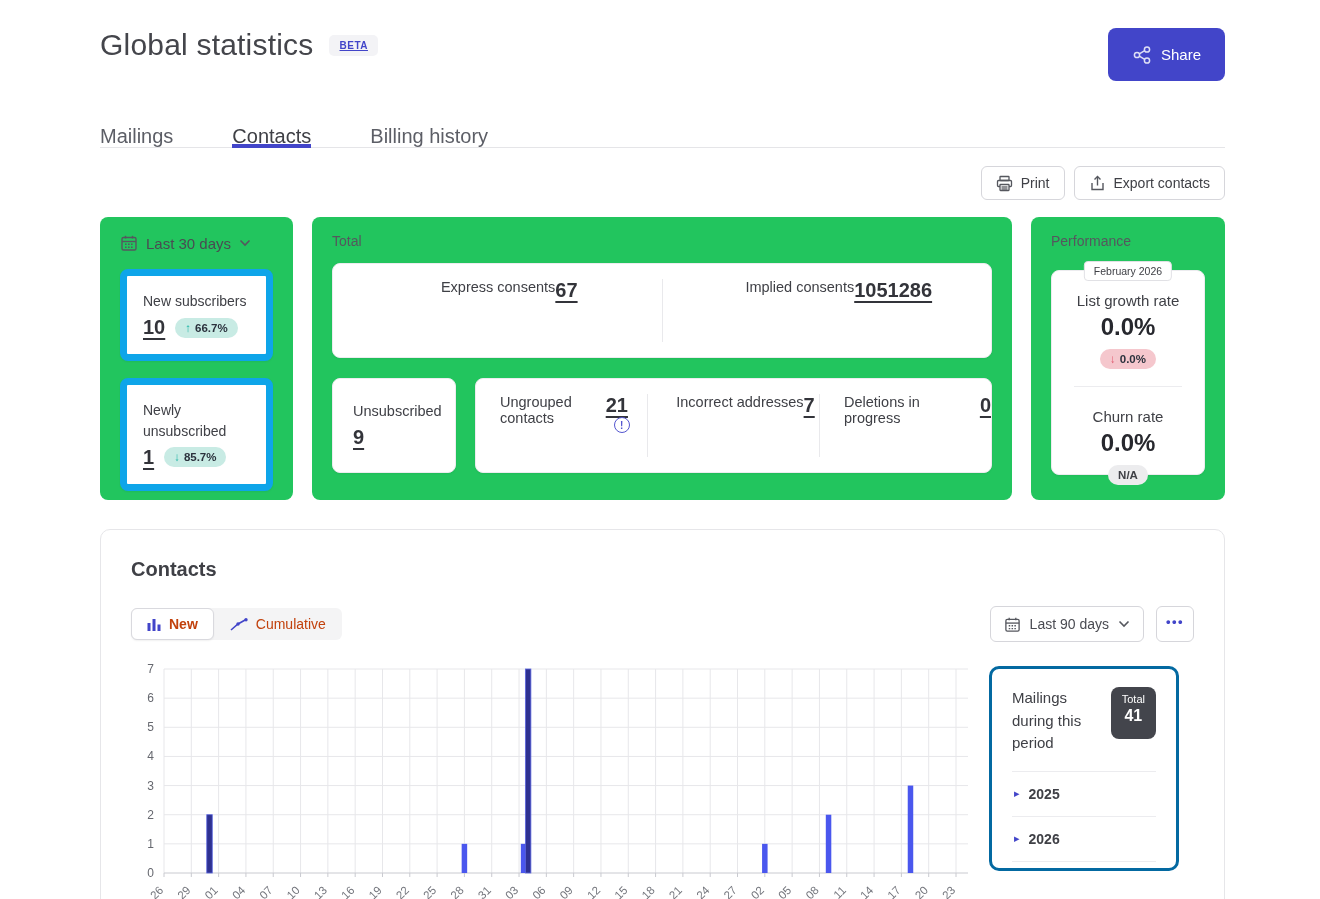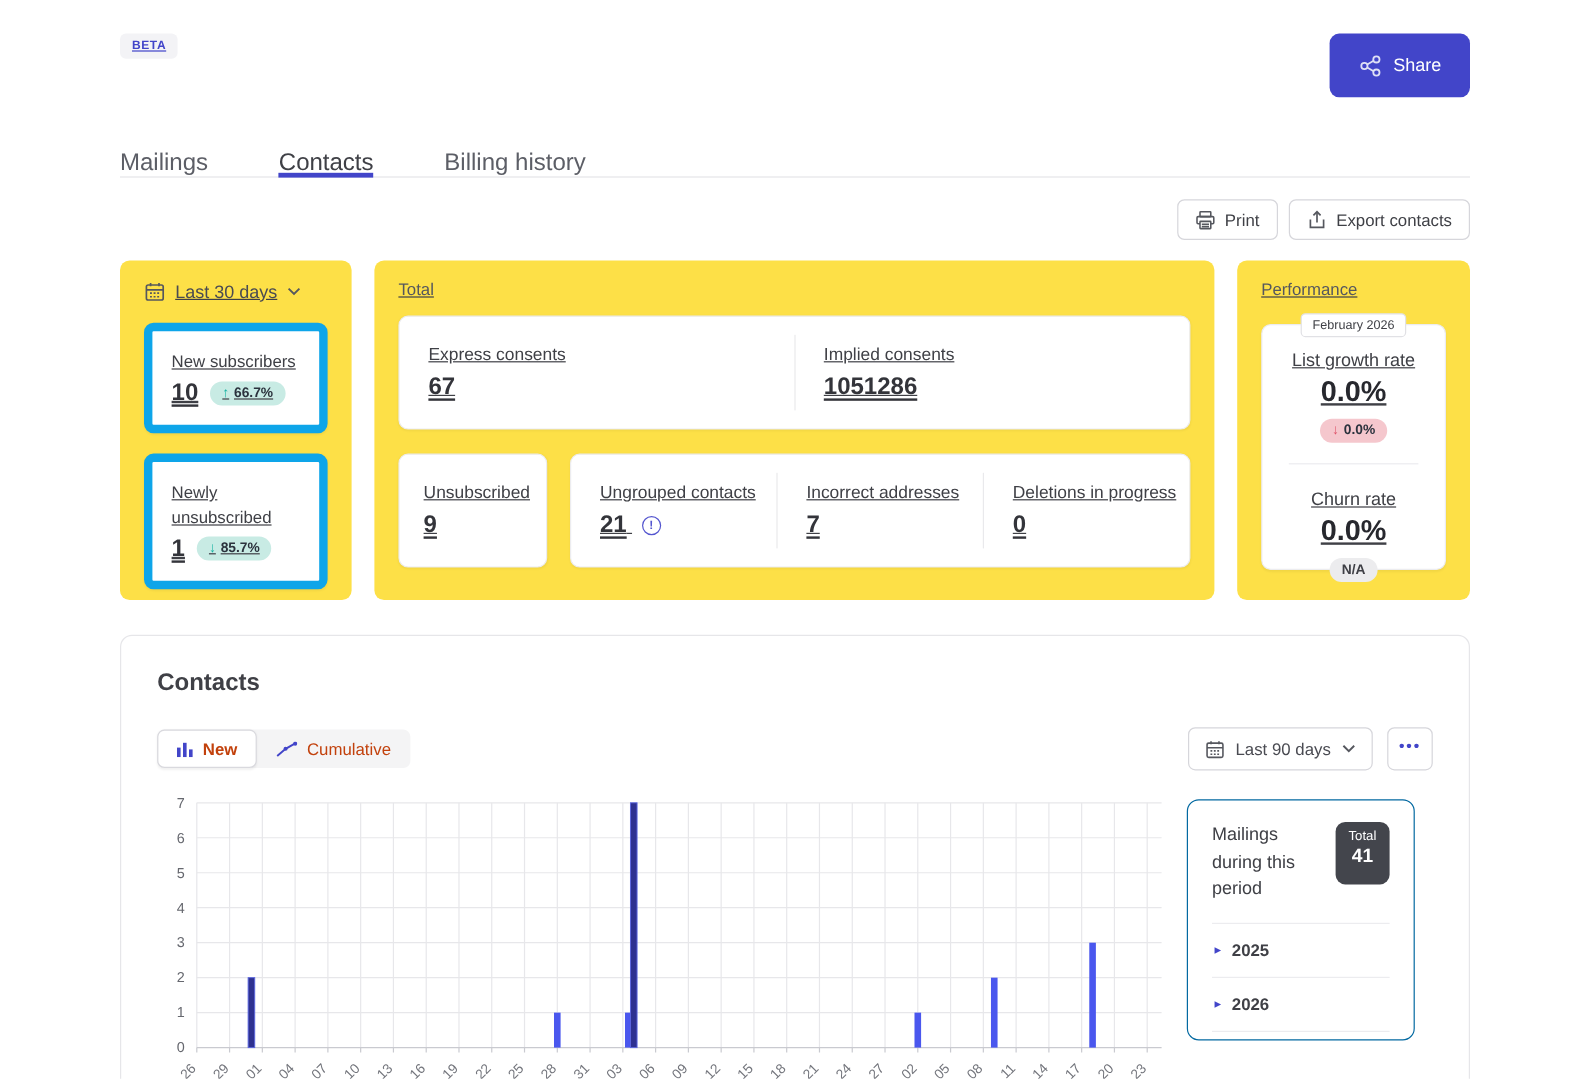--- a/index.html
+++ b/index.html
@@ -23,21 +23,21 @@
   .tab.active { color:#3f4046; }
   .tab.active::after { content:""; position:absolute; left:0; right:0; bottom:0; height:4px; background:#4245c9; z-index:1; }
 
   
   .actions-row { display:flex; justify-content:flex-end; gap:9px; margin-top:18px; }
   .ghost-btn { display:inline-flex; align-items:center; gap:8px; background:#fff; border:1px solid #d6d6db;
     border-radius:6px; height:34px; padding:0 14px; font-size:14px; color:#3f4046; cursor:pointer; }
 
   
   .stats-row { display:flex; gap:19px; margin-top:17px; }
-  .panel { background:#fde047; border-radius:8px; height:283px;text-decoration:underline; }
+  .panel { background:#22c55e; border-radius:8px; height:283px; }
   .panel-label { font-size:14px; color:#55575e; }
 
   .period-panel { width:193px; padding:17px 20px; }
   .range-select { display:flex; align-items:center; gap:8px; font-size:15px; color:#4a4b52; cursor:pointer; }
   .mini-card { background:#fff; border:7px solid #0ea5e9; border-radius:8px; box-shadow:0 1px 2px rgba(0,0,0,.05);
     padding:15px 16px; margin-top:17px; }
   .mini-card .label { font-size:14px; color:#3f4046; line-height:1.45; margin-bottom:5px; }
   .value-row { display:flex; align-items:center; gap:10px; }
   .stat-num { font-size:20px; font-weight:bold; color:#33343a; text-decoration:underline;
     text-decoration-thickness:2px; text-underline-offset:4px; cursor:pointer; }
@@ -49,21 +49,21 @@
   .pill.pink .arr { color:#e0546a; }
   .pill.gray { background:#ececee; color:#3f4046; }
 
   .total-panel { flex:1; padding:16px 20px; }
   .total-panel .panel-label { margin-bottom:14px; }
   .t-row { display:flex; gap:19px; margin-bottom:20px; }
   .t-card { background:#fff; border:1px solid #ececef; border-radius:8px; box-shadow:0 1px 2px rgba(0,0,0,.05);
     height:95px; display:flex; align-items:center; }
   .t-card.single { width:124px; padding-left:20px; }
   .t-card.multi { flex:1; }
-  .t-cell { flex:1; padding-left:24px; display:flex; flex-direction:column; justify-content:center; height:63px; }
+  .t-cell { flex:1; padding-left:24px; display:flex; flex-direction:row; justify-content:center; height:63px; }
   .t-cell + .t-cell { border-left:1px solid #e9e9ec; }
   .t-label { font-size:14.5px; color:#3f4046; margin-bottom:7px; }
   .warn-icon { display:inline-block; width:16px; height:16px; border:1.5px solid #5456cf; border-radius:50%;
     color:#5456cf; font-size:10px; font-weight:bold; text-align:center; line-height:15px; margin-left:8px; vertical-align:2px; }
 
   .perf-panel { width:194px; padding:16px 20px; }
   .perf-card { position:relative; background:#fff; border:1px solid #ececef; border-radius:8px;
     box-shadow:0 1px 2px rgba(0,0,0,.05); margin-top:21px; height:205px; text-align:center; }
   .perf-tooltip { position:absolute; top:-10px; left:50%; transform:translateX(-50%); background:#fff;
     border:1px solid #e1e1e5; border-radius:4px; font-size:10.5px; color:#3f4046; padding:3px 9px; white-space:nowrap; }
@@ -81,40 +81,41 @@
   .toggle-btn { display:inline-flex; align-items:center; gap:8px; font-size:14px; color:#c2410c;
     padding:7px 15px; border-radius:6px; border:1px solid transparent; cursor:pointer; }
   .toggle-btn.active { background:#fff; border-color:#d9d9de; font-weight:bold; box-shadow:0 1px 2px rgba(0,0,0,.06); }
   .toolbar-right { display:flex; align-items:center; gap:12px; }
   .range-btn { display:inline-flex; align-items:center; gap:9px; border:1px solid #d6d6db; border-radius:6px;
     height:36px; padding:0 13px; font-size:14px; color:#4a4b52; background:#fff; cursor:pointer;text-align:right; }
   .more-btn { border:1px solid #d6d6db; border-radius:6px; height:36px; width:38px; background:#fff;
     color:#4245c9; font-size:13px; font-weight:bold; letter-spacing:1.5px; cursor:pointer; padding-bottom:6px; }
 
   .chart-row { display:flex; gap:18px; margin-top:16px; align-items:flex-start; }
-  .mailings-card { width:190px; border:1px solid #0369a1; border-radius:10px; padding:18px 20px 6px; margin-top:8px; }
+  .mailings-card { width:190px; border:3px solid #0369a1; border-radius:10px; padding:18px 20px 6px; margin-top:8px; }
   .mailings-head { display:flex; justify-content:space-between; gap:10px; padding-bottom:16px; border-bottom:1px solid #ececef; }
   .mailings-title { font-size:15px; font-weight:500; color:#3f4046; line-height:1.5; }
   .total-badge { background:#43454c; border-radius:8px; color:#fff; text-align:center; padding:6px 11px; height:52px; }
   .total-badge .tb-label { font-size:11px; }
   .total-badge .tb-value { font-size:16px; font-weight:bold; margin-top:2px; }
   .year-row { display:flex; align-items:center; gap:9px; padding:14px 2px; border-bottom:1px solid #ececef;
     font-size:14px; font-weight:bold; color:#3f4046; cursor:pointer; }
   .year-row .tri { color:#4245c9; font-size:11px; }
 
   svg text { font-family:"Liberation Sans","DejaVu Sans",sans-serif; }
   .icon-svg { flex:none; display:block; }
 </style>
 </head>
 <body>
 
 <div class="content">
 
   <div class="header-row">
     <div class="title-wrap">
+      <h1 class="page-title">Global statistics</h1>
       <span class="beta-badge">BETA</span>
     </div>
     <button class="share-btn">
       <svg class="icon-svg" width="20" height="20" viewBox="0 0 20 20" fill="none" stroke="#dfe0f5" stroke-width="1.5">
         <circle cx="5" cy="10" r="2.6"></circle>
           <circle cx="15" cy="4.5" r="2.6"></circle>
           <circle cx="15" cy="15.5" r="2.6"></circle>
         <line x1="7.3" y1="8.8" x2="12.7" y2="5.7"></line>
           <line x1="7.3" y1="11.2" x2="12.7" y2="14.3"></line>
       </svg>

